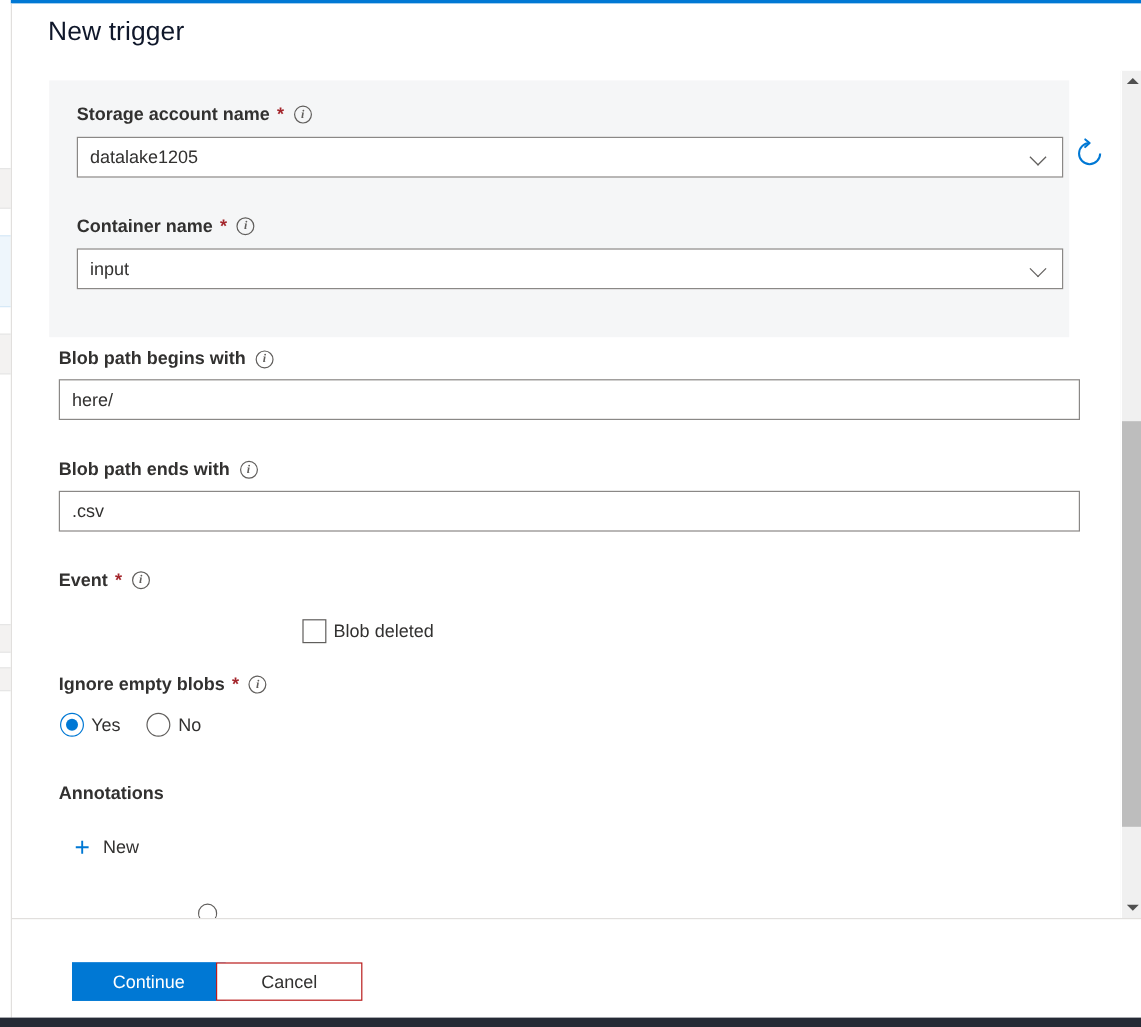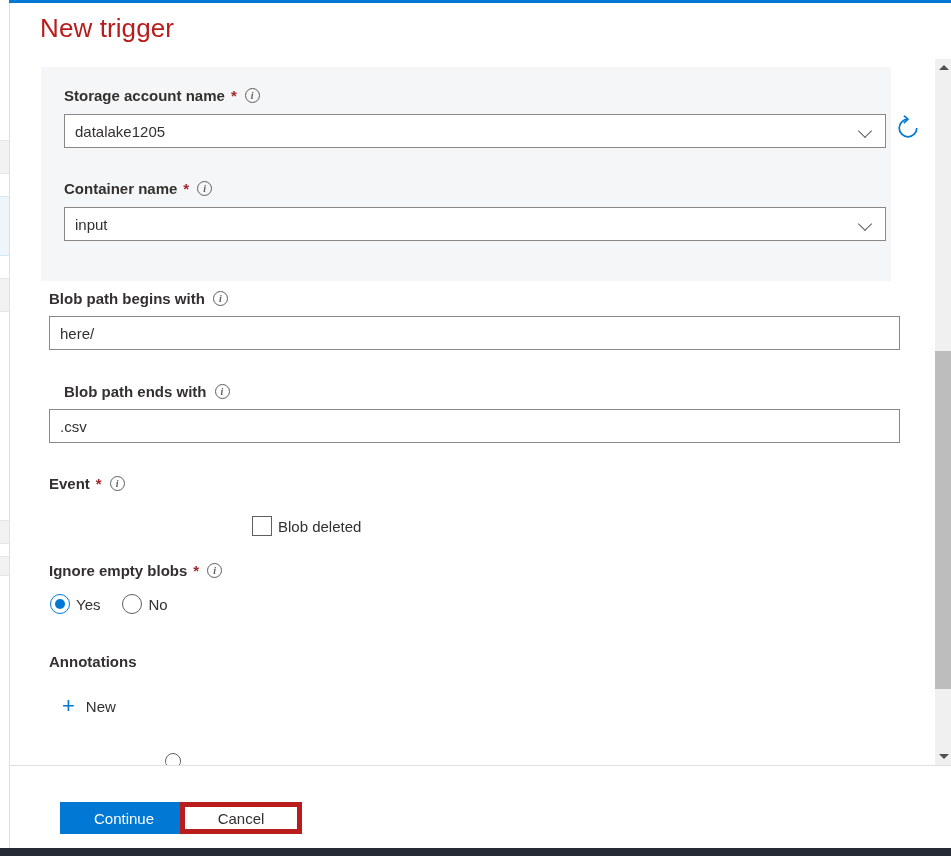--- a/index.html
+++ b/index.html
@@ -47,22 +47,22 @@
   
   .blade {
     position: absolute; left: 9px; top: 3px;
     width: 942px; height: 845px;
     background: #ffffff;
     border-left: 1px solid #e1dfdd;
   }
 
   .blade-title {
     position: absolute; left: 30px; top: 10px;
-    font-size: 26px; font-weight: 400;
-    color: #b91c1c; letter-spacing: .1px;
+    font-size: 22px; font-weight: 400;
+    color: #0f172a; letter-spacing: .1px;
     white-space: nowrap;
   }
 
   
   .content {
     position: absolute; left: 0; top: 56px;
     width: 942px; height: 706px;
     overflow: hidden;
   }
 
@@ -244,21 +244,21 @@
     font-size: 15px;
     display: flex; align-items: center; justify-content: center;
     cursor: pointer;
   }
   .btn.primary {
     left: 31px; width: 128px;
     background: #0078d4; color: #ffffff; border: 1px solid #0078d4; margin-left: 19px;
   }
   .btn.secondary {
     left: 170px; width: 122px;
-    background: #ffffff; color: #323130; border: 5px solid #b91c1c;
+    background: #ffffff; color: #323130; border: 1px solid #b91c1c;
   }
 </style>
 </head>
 <body>
 
 <div id="root">
 
   <div class="bg-strip">
     <div class="bg-edge e1"></div>
     <div class="bg-edge e2"></div>
@@ -299,30 +299,30 @@
         <span>Container name</span>
         <span class="req-star">*</span>
         <span class="info-icon"></span>
       </div>
 
       <div class="combo" style="left:54px; top:148px; width:822px;">
         <span class="val">input</span>
         <span class="chev"></span>
       </div>
 
-      <div class="field-label" style="left:39px; top:231px;">
+      <div class="field-label" style="left:39px; top:231px;align-items:flex-end;">
         <span>Blob path begins with</span>
         <span class="info-icon"></span>
       </div>
 
       <div class="textbox" style="left:39px; top:257px; width:851px;justify-content:flex-end;">
         <span class="val">here/</span>
       </div>
 
-      <div class="field-label" style="left:54px; top:324px;">
+      <div class="field-label" style="left:39px; top:324px;">
         <span>Blob path ends with</span>
         <span class="info-icon"></span>
       </div>
 
       <div class="textbox" style="left:39px; top:350px; width:851px;">
         <span class="val">.csv</span>
       </div>
 
       <div class="field-label" style="left:39px; top:416px;">
         <span>Event</span>

